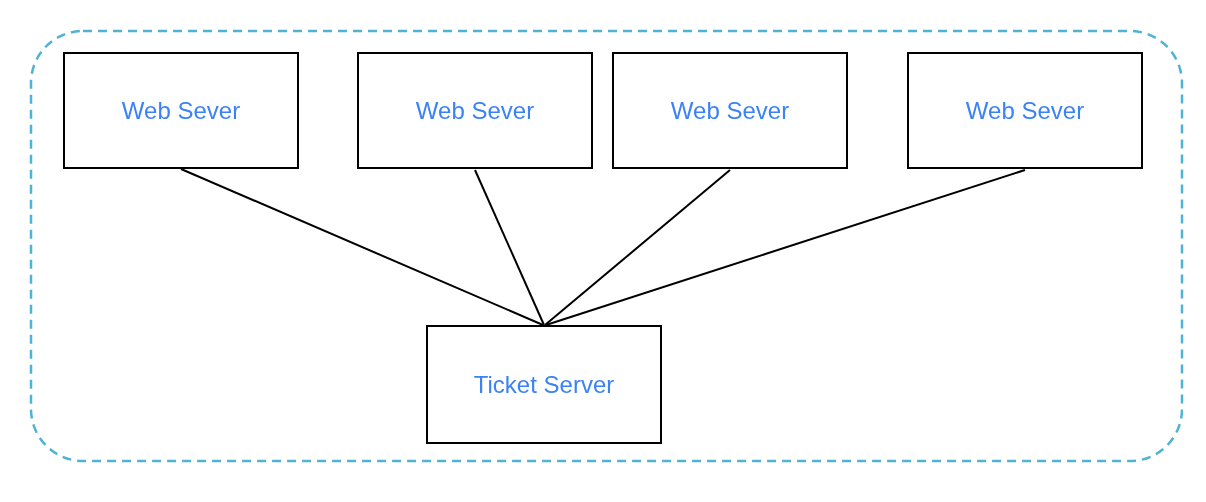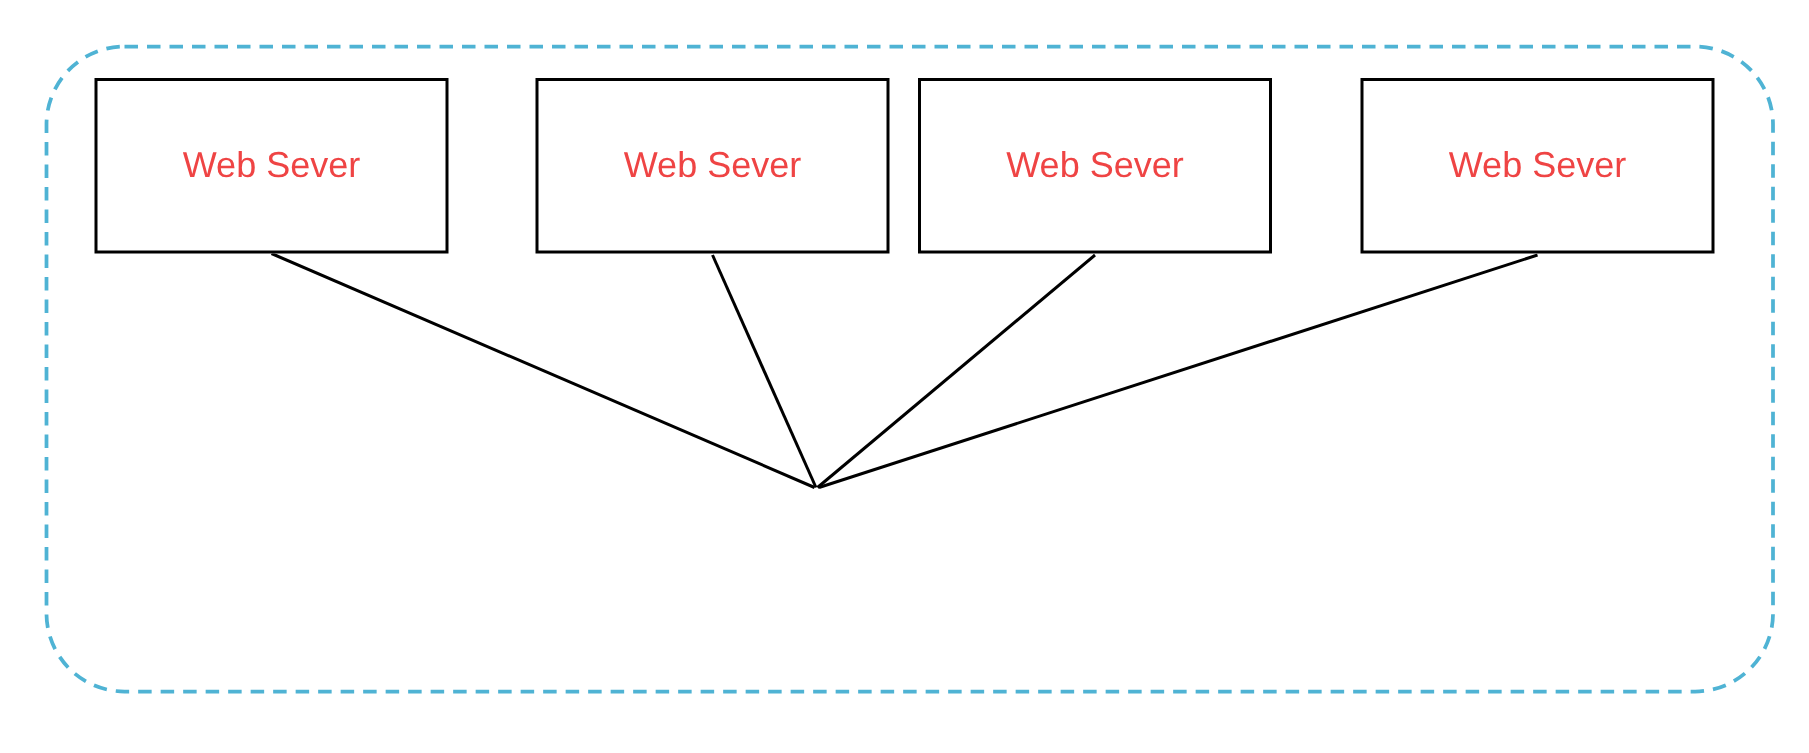--- a/index.html
+++ b/index.html
@@ -26,21 +26,21 @@
     position: absolute;
     box-sizing: border-box;
     background: #ffffff;
     border: 2px solid #000000;
     display: flex;
     align-items: center;
     justify-content: center;
   }
   .node-label {
     font-size: 24px;
-    color: #ef4444;
+    color: #3b82f6;
     white-space: nowrap;
   }
   .node-web-1 { left: 63px;  top: 52px;  width: 236px; height: 117px; }
   .node-web-2 { left: 357px; top: 52px;  width: 236px; height: 117px; }
   .node-web-3 { left: 612px; top: 52px;  width: 236px; height: 117px; }
   .node-web-4 { left: 907px; top: 52px;  width: 236px; height: 117px; }
   .node-ticket { left: 426px; top: 325px; width: 236px; height: 119px; }
 </style>
 </head>
 <body>
@@ -64,14 +64,17 @@
   </div>
 
   <div class="node node-web-3">
     <span class="node-label">Web Sever</span>
   </div>
 
   <div class="node node-web-4">
     <span class="node-label">Web Sever</span>
   </div>
 
+  <div class="node node-ticket">
+    <span class="node-label">Ticket Server</span>
+  </div>
 
 </div>
 
 </body></html>

